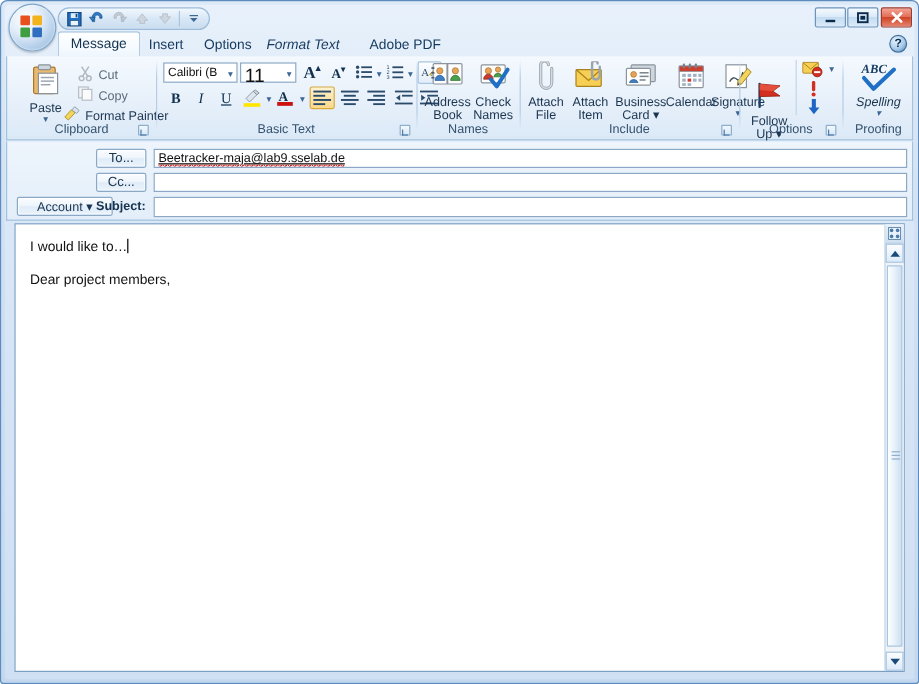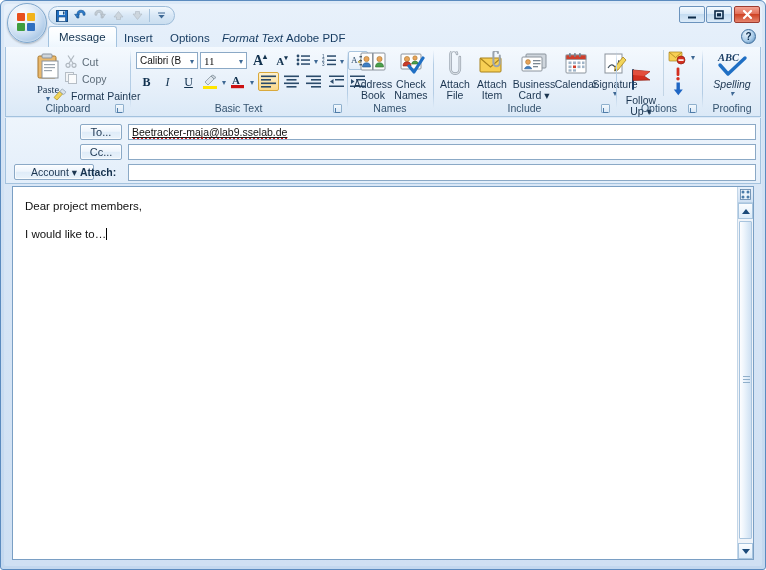--- a/index.html
+++ b/index.html
@@ -446,31 +446,31 @@
       </div>
       <div class="tab" style="left:110px;">
         <span>Insert</span>
       </div>
       <div class="tab" style="left:156px;">
         <span>Options</span>
       </div>
       <div class="tab" style="left:208px;font-style:italic;">
         <span>Format Text</span>
       </div>
-      <div class="tab" style="left:272px;justify-content:flex-end;">
+      <div class="tab" style="left:294px;justify-content:flex-end;">
         <span>Adobe PDF</span>
       </div>
       <div id="help-icon">?</div>
     </div>
 
     <div id="ribbon">
 
       <div class="rgroup" id="grp-clipboard" style="left:0; width:124px;">
 
-        <div class="ritem" style="left:20px; top:5px; width:44px;font-family:Liberation Serif, serif;">
+        <div class="ritem" style="left:10px; top:5px; width:44px;">
           <span class="icn">
             <svg width="30" height="30" viewBox="0 0 30 30">
               <rect x="5" y="4" width="18" height="22" rx="1.5" fill="#e9b96e" stroke="#a8772c"></rect>
               <rect x="9" y="2" width="10" height="4" rx="1" fill="#cfd6dc" stroke="#8b949d"></rect>
               <rect x="9" y="9" width="16" height="17" fill="#ffffff" stroke="#8b949d"></rect>
               <rect x="11" y="12" width="11" height="1.2" fill="#9aa4ae"></rect>
               <rect x="11" y="15" width="11" height="1.2" fill="#9aa4ae"></rect>
               <rect x="11" y="18" width="8" height="1.2" fill="#9aa4ae"></rect>
             </svg>
           </span>
@@ -515,21 +515,21 @@
       <div class="rgroup-sep" style="left:124px;"></div>
 
       <div class="rgroup" id="grp-basictext" style="left:125px; width:215px;">
 
         <div style="position:absolute; left:5px; top:5px; width:62px; height:17px; border:1px solid #8ba9c6; background:#fff; box-sizing:border-box;">
           <span style="position:absolute; left:3px; top:2px; font-size:10px; color:#111;">Calibri (B</span>
           <span style="position:absolute; right:3px; top:4px; font-size:8px; color:#3e6894;">▾</span>
         </div>
 
         <div style="position:absolute; left:69px; top:5px; width:47px; height:17px; border:1px solid #8ba9c6; background:#fff; box-sizing:border-box;">
-          <span style="position:absolute; left:3px; top:2px; font-size:11px; color:#111;font-family:Liberation Serif, serif;">11</span>
+          <span style="position:absolute; left:3px; top:2px; font-size:16px; color:#111;">11</span>
           <span style="position:absolute; right:3px; top:4px; font-size:8px; color:#3e6894;">▾</span>
         </div>
 
         <div style="position:absolute; left:119px; top:4px; width:20px; height:19px; display:flex; align-items:center; justify-content:center;">
           <span style="font-family:'Liberation Serif',serif; font-size:14px; font-weight:bold; color:#12324f;">A<sup style="font-size:8px;">▴</sup></span>
         </div>
         <div style="position:absolute; left:141px; top:4px; width:20px; height:19px; display:flex; align-items:center; justify-content:center;">
           <span style="font-family:'Liberation Serif',serif; font-size:11px; font-weight:bold; color:#12324f;">A<sup style="font-size:7px;">▾</sup></span>
         </div>
 
@@ -818,33 +818,33 @@
       </div>
     </div>
 
     <div id="hdr-pane">
 
 
       <div class="btn3d" id="account-button">Account ▾</div>
 
       <div class="btn3d" id="to-button">To...</div>
       <div class="btn3d" id="cc-button">Cc...</div>
-      <div id="subject-label">Attach:</div>
+      <div id="subject-label">Subject:</div>
 
       <div class="field" id="to-field">
         <span id="to-recipient">Beetracker-maja@lab9.sselab.de</span>
       </div>
       <div class="field" id="cc-field"></div>
       <div class="field" id="subject-field"></div>
     </div>
 
     <div id="body-pane">
       <div id="body-text">
+        <p><span>I would like to…</span><span id="caret"></span></p>
         <p>Dear project members,</p>
-        <p><span>I would like to…</span><span id="caret"></span></p>
       </div>
 
       <div id="vscroll">
         <div id="browse-obj">
           <svg width="11" height="11" viewBox="0 0 11 11">
             <rect x="0.5" y="0.5" width="10" height="10" fill="#eaf3fb" stroke="#5d82a8" stroke-width="0.8"></rect>
             <circle cx="3" cy="3" r="1.5" fill="#4a7ba8"></circle>
             <circle cx="8" cy="3" r="1.5" fill="#4a7ba8"></circle>
             <circle cx="3" cy="8" r="1.5" fill="#4a7ba8"></circle>
             <circle cx="8" cy="8" r="1.5" fill="#4a7ba8"></circle>

